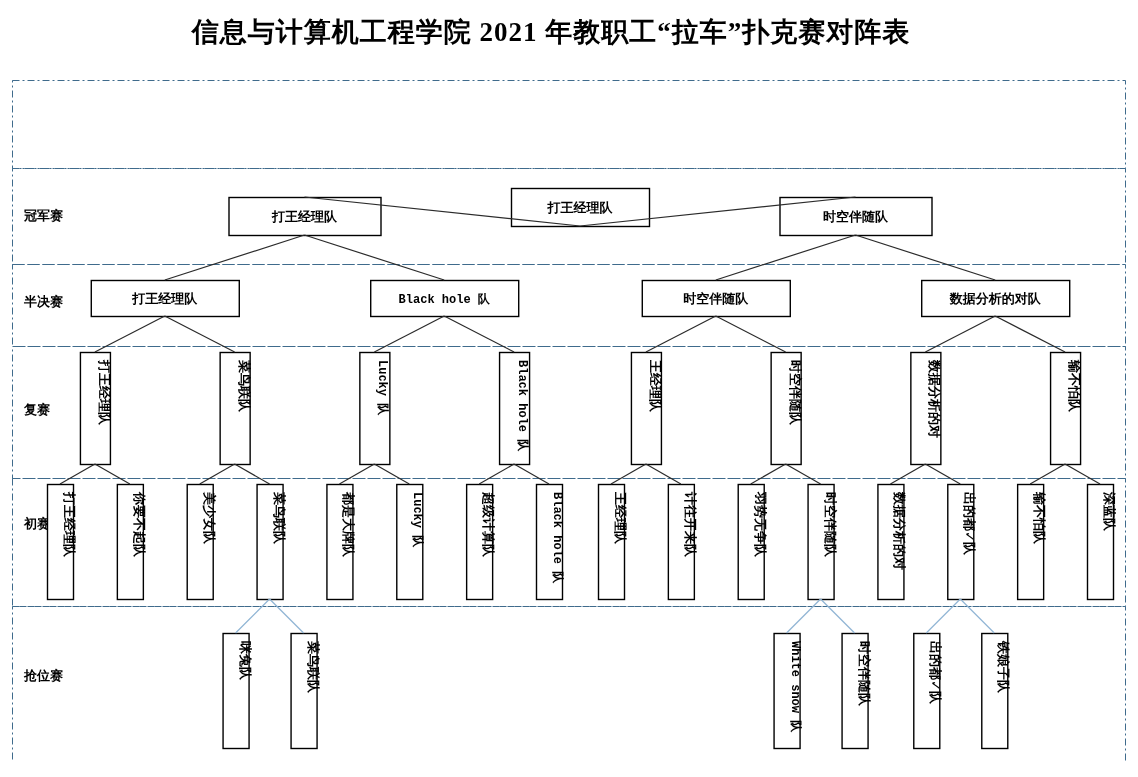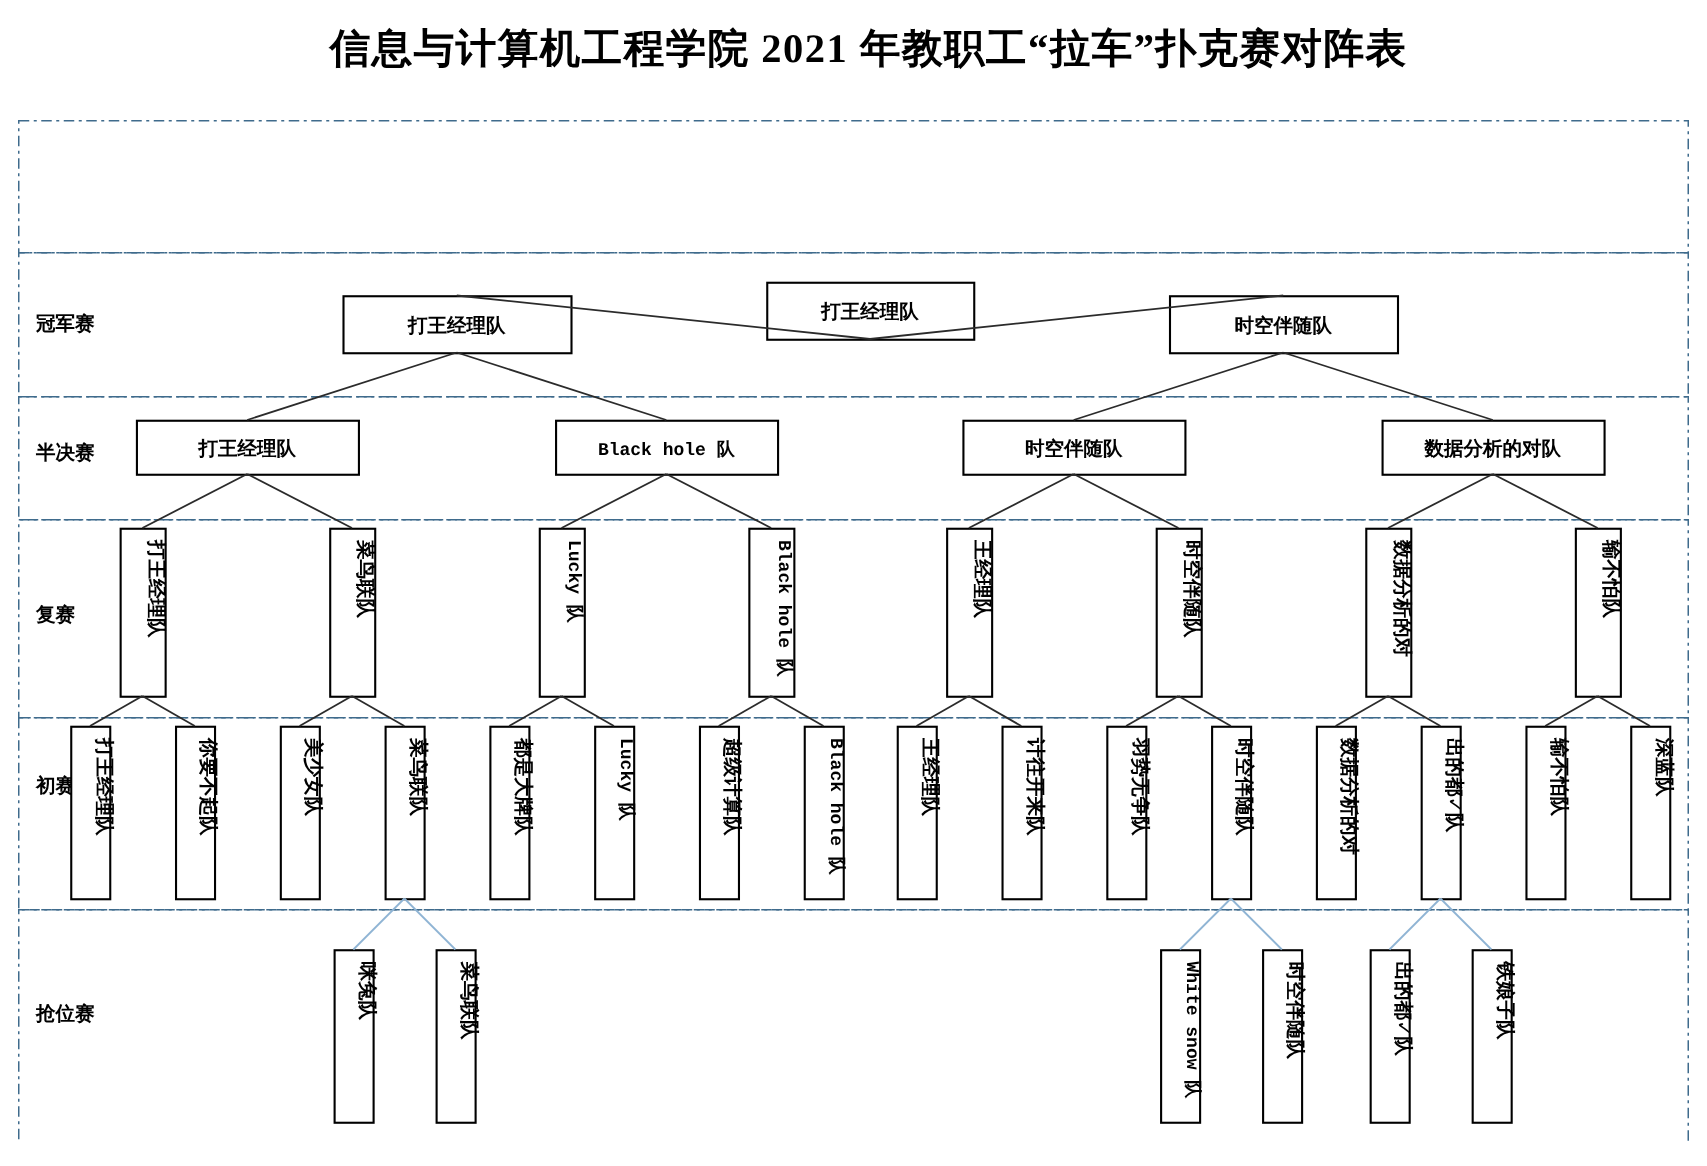--- a/index.html
+++ b/index.html
@@ -11,21 +11,20 @@
     position:relative;
   }
   #title{
     position:absolute;left:0;top:14px;width:1102px;
     text-align:center;
     font-size:27px;
     font-weight:700;
     letter-spacing:1px;
     color:#000;
     font-family:"Liberation Serif","DejaVu Serif",serif;
-    margin-left:28px;
   }
   #board{
     position:absolute;left:12px;top:80px;
     width:1114px;height:682px;
   }
   svg{display:block;}
   .bandlabel{
     font-family:"Liberation Sans","DejaVu Sans",sans-serif;
     font-size:13px;font-weight:700;fill:#000;
   }

